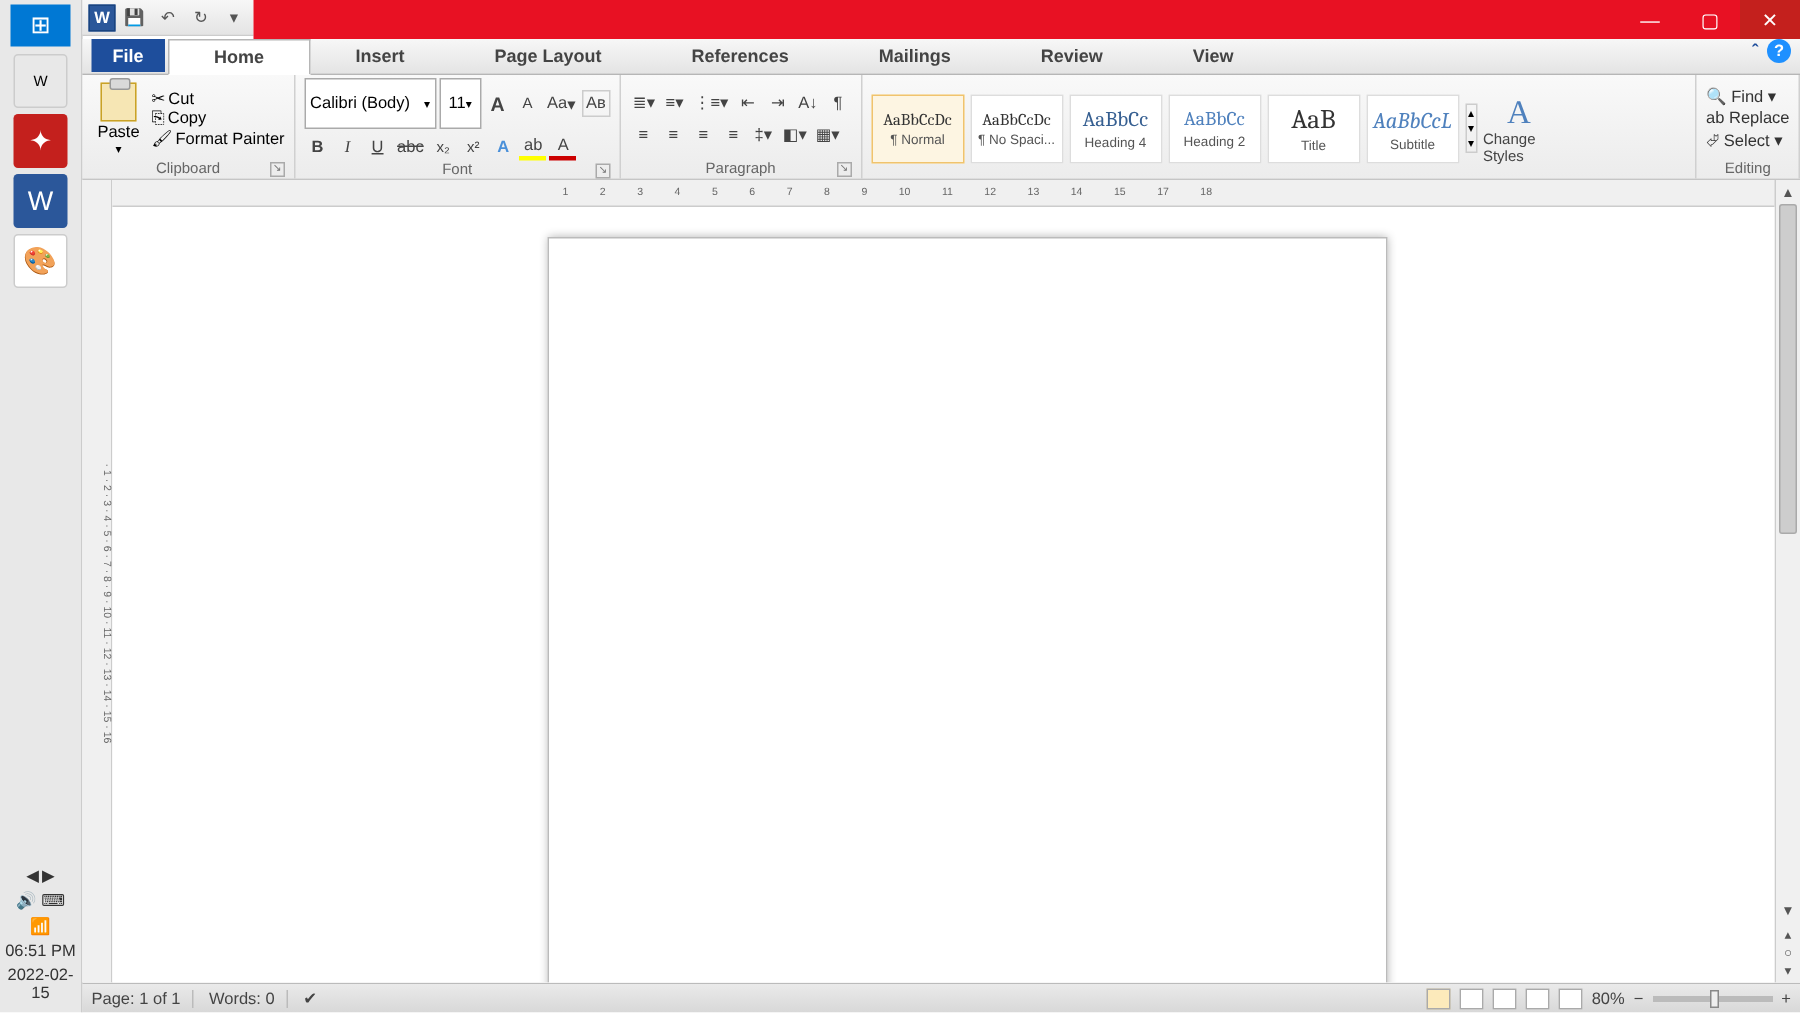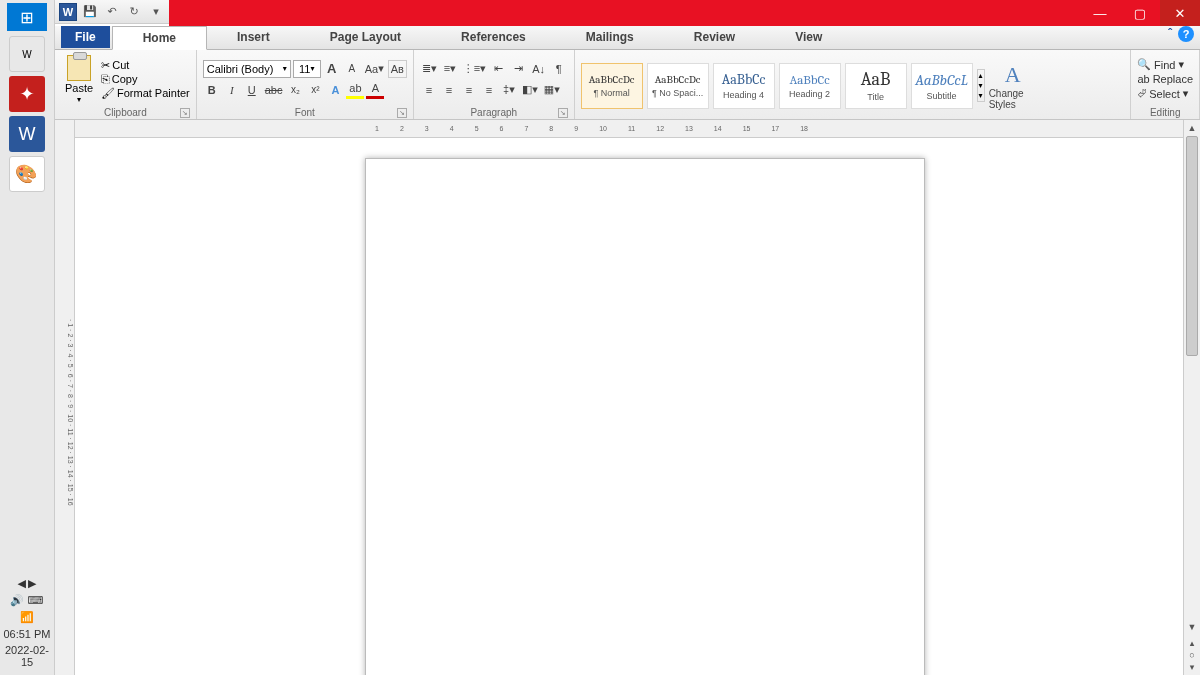--- a/index.html
+++ b/index.html
@@ -38,21 +38,21 @@
 .group .gbody{flex:1;display:flex;align-items:center;gap:4px;}
 .group .glabel{text-align:center;color:#666;font-size:10px;padding:1px 0;position:relative;}
 .group .glabel .dlaunch{position:absolute;right:0;bottom:1px;width:10px;height:10px;border:1px solid #aaa;font-size:7px;line-height:8px;color:#777;}
 .rbtn{min-width:18px;height:18px;display:flex;align-items:center;justify-content:center;color:#444;padding:0 2px;}
 .rbtn.small{font-size:10px;}
 .vstack{display:flex;flex-direction:column;gap:1px;}
 .hstack{display:flex;align-items:center;gap:2px;}
 .paste-big{width:36px;display:flex;flex-direction:column;align-items:center;gap:1px;}
 .paste-big .picon{width:24px;height:26px;background:#f6e6b4;border:1px solid #c9a227;position:relative;}
 .paste-big .picon::before{content:"";position:absolute;top:-4px;left:5px;width:12px;height:6px;background:#d9d9d9;border:1px solid #999;border-radius:2px;}
-.fontbox{border:1px solid #aaa;background:#fff;height:18px;padding:0 3px;display:flex;align-items:center;}
+.fontbox{border:1px solid #aaa;background:#fff;height:18px;padding:16px 3px;display:flex;align-items:center;}
 .fontbox.name{width:88px;}
 .fontbox.size{width:28px;justify-content:center;}
 .style-tile{width:62px;height:46px;border:1px solid #ddd;background:#fff;display:flex;flex-direction:column;align-items:center;justify-content:center;gap:2px;}
 .style-tile .prev{font-family:Cambria,serif;color:#333;}
 .style-tile .sn{font-size:9px;color:#555;}
 .style-tile.sel{border:1px solid #f0c36d;background:#fdf5e2;}
 .changestyles{width:48px;display:flex;flex-direction:column;align-items:center;font-size:10px;color:#444;}
 .edit-item{display:flex;align-items:center;gap:3px;font-size:11px;color:#333;}
 
 .workspace{flex:1;display:flex;background:#fff;position:relative;overflow:hidden;}
@@ -306,14 +306,32 @@
         </div>
       <div class="arr">▼</div>
       <div class="pagenav">
         <span>▴</span>
         <span>○</span>
         <span>▾</span>
       </div>
     </div>
   </div>
 
+  <div class="statusbar">
+    <div class="sitem">Page: 1 of 1</div>
+    <div class="sitem">Words: 0</div>
+    <div>✔</div>
+    <div class="sright">
+      <div class="viewbtn active"></div>
+      <div class="viewbtn"></div>
+      <div class="viewbtn"></div>
+      <div class="viewbtn"></div>
+      <div class="viewbtn"></div>
+      <span>80%</span>
+      <span>−</span>
+      <div class="zoom-slider">
+          <div class="zh"></div>
+        </div>
+      <span>+</span>
+    </div>
+  </div>
 
 </div>
 
 </body></html>

